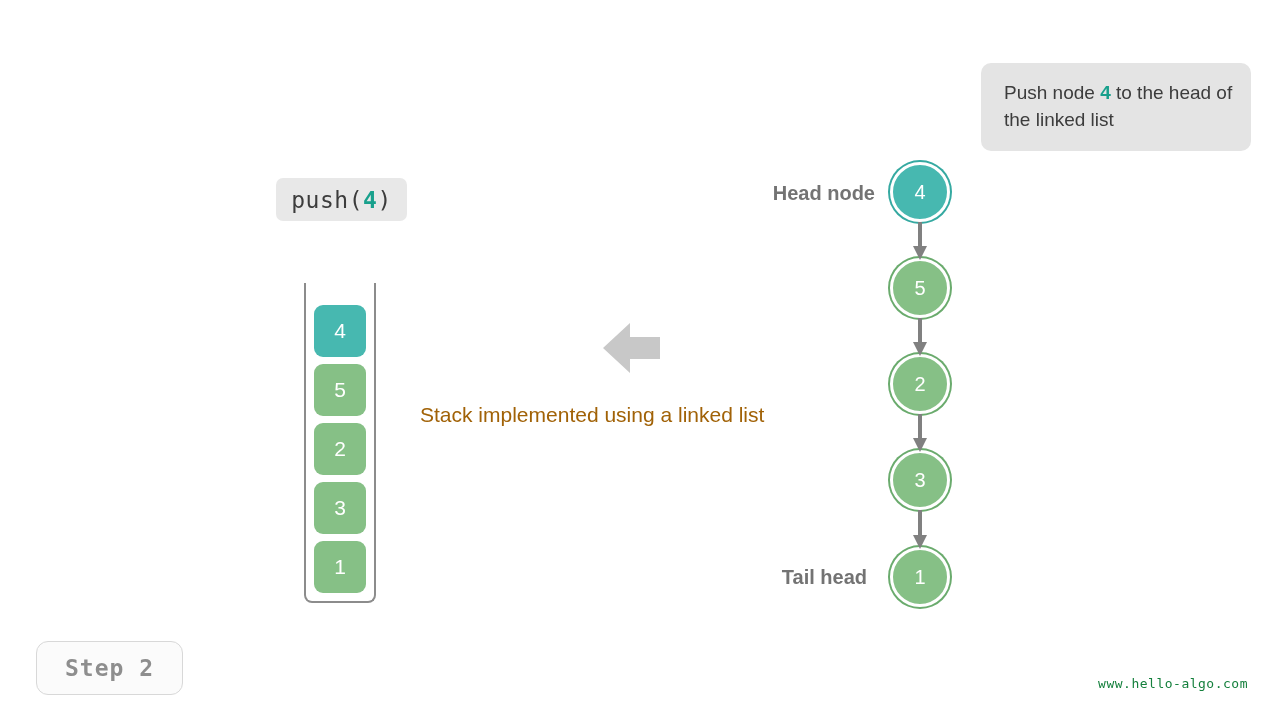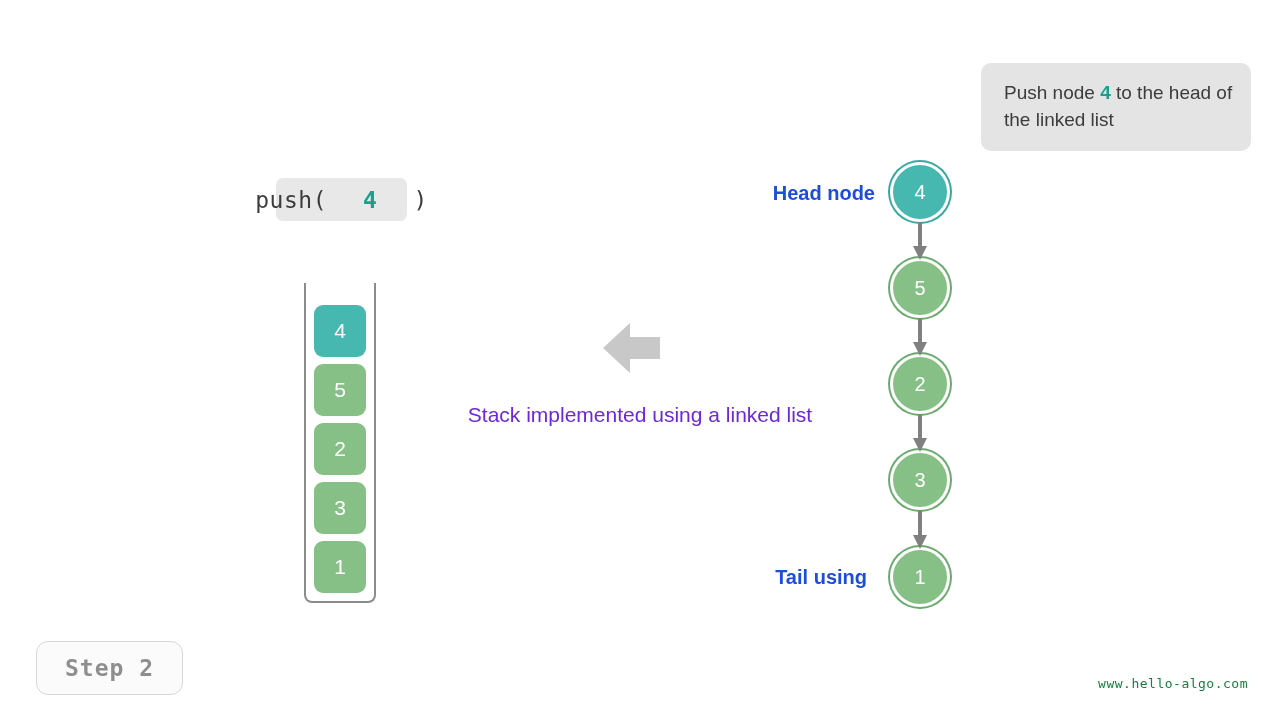--- a/index.html
+++ b/index.html
@@ -45,21 +45,20 @@
     height: 43px;
     background: #e8e8e8;
     border-radius: 7px;
     display: flex;
     align-items: center;
     justify-content: center;
     font-family: "DejaVu Sans Mono", monospace;
     font-size: 23px;
     color: #3c3c3c;
     letter-spacing: 0.5px;
-    gap: 36px;
   }
   .push-box .hl { color: #18a08c; font-weight: bold; }
 
   
   .stack-wrap {
     position: absolute;
     left: 304px;
     top: 283px;
     width: 72px;
     height: 320px;
@@ -104,23 +103,23 @@
     left: 600px;
     top: 318px;
     width: 62px;
     height: 60px;
   }
   .caption {
     position: absolute;
     left: 420px;
     top: 403px;
     width: 440px;
-    text-align: center;
+    text-align: left;
     font-size: 21px;
-    color: #6d28d9;
+    color: #a16207;
   }
 
   
   .node {
     position: absolute;
     width: 60px;
     height: 60px;
     border-radius: 50%;
     box-sizing: border-box;
     display: flex;
@@ -141,21 +140,21 @@
   }
   .connector {
     position: absolute;
     width: 36px;
     height: 40px;
   }
   .side-label {
     position: absolute;
     font-size: 20px;
     font-weight: bold;
-    color: #1d4ed8;
+    color: #737373;
     text-align: right;
   }
 
   
   .step-badge {
     position: absolute;
     left: 36px;
     top: 641px;
     width: 145px;
     height: 52px;
@@ -243,19 +242,19 @@
       <polygon points="18,38 11,24 25,24" fill="#808080"></polygon>
     </svg>
   </div>
   <div class="connector" style="left:902px; top:510px;">
     <svg width="36" height="40" viewBox="0 0 36 40">
       <line x1="18" y1="0" x2="18" y2="29" stroke="#808080" stroke-width="4"></line>
       <polygon points="18,39 11,25 25,25" fill="#808080"></polygon>
     </svg>
   </div>
 
-  <div class="side-label" style="left:700px; top:566px; width:167px;">Tail using</div>
+  <div class="side-label" style="left:700px; top:566px; width:167px;">Tail head</div>
 
   <div class="step-badge">Step 2</div>
 
   <div class="watermark">www.hello-algo.com</div>
 
 </div>
 
 </body></html>

